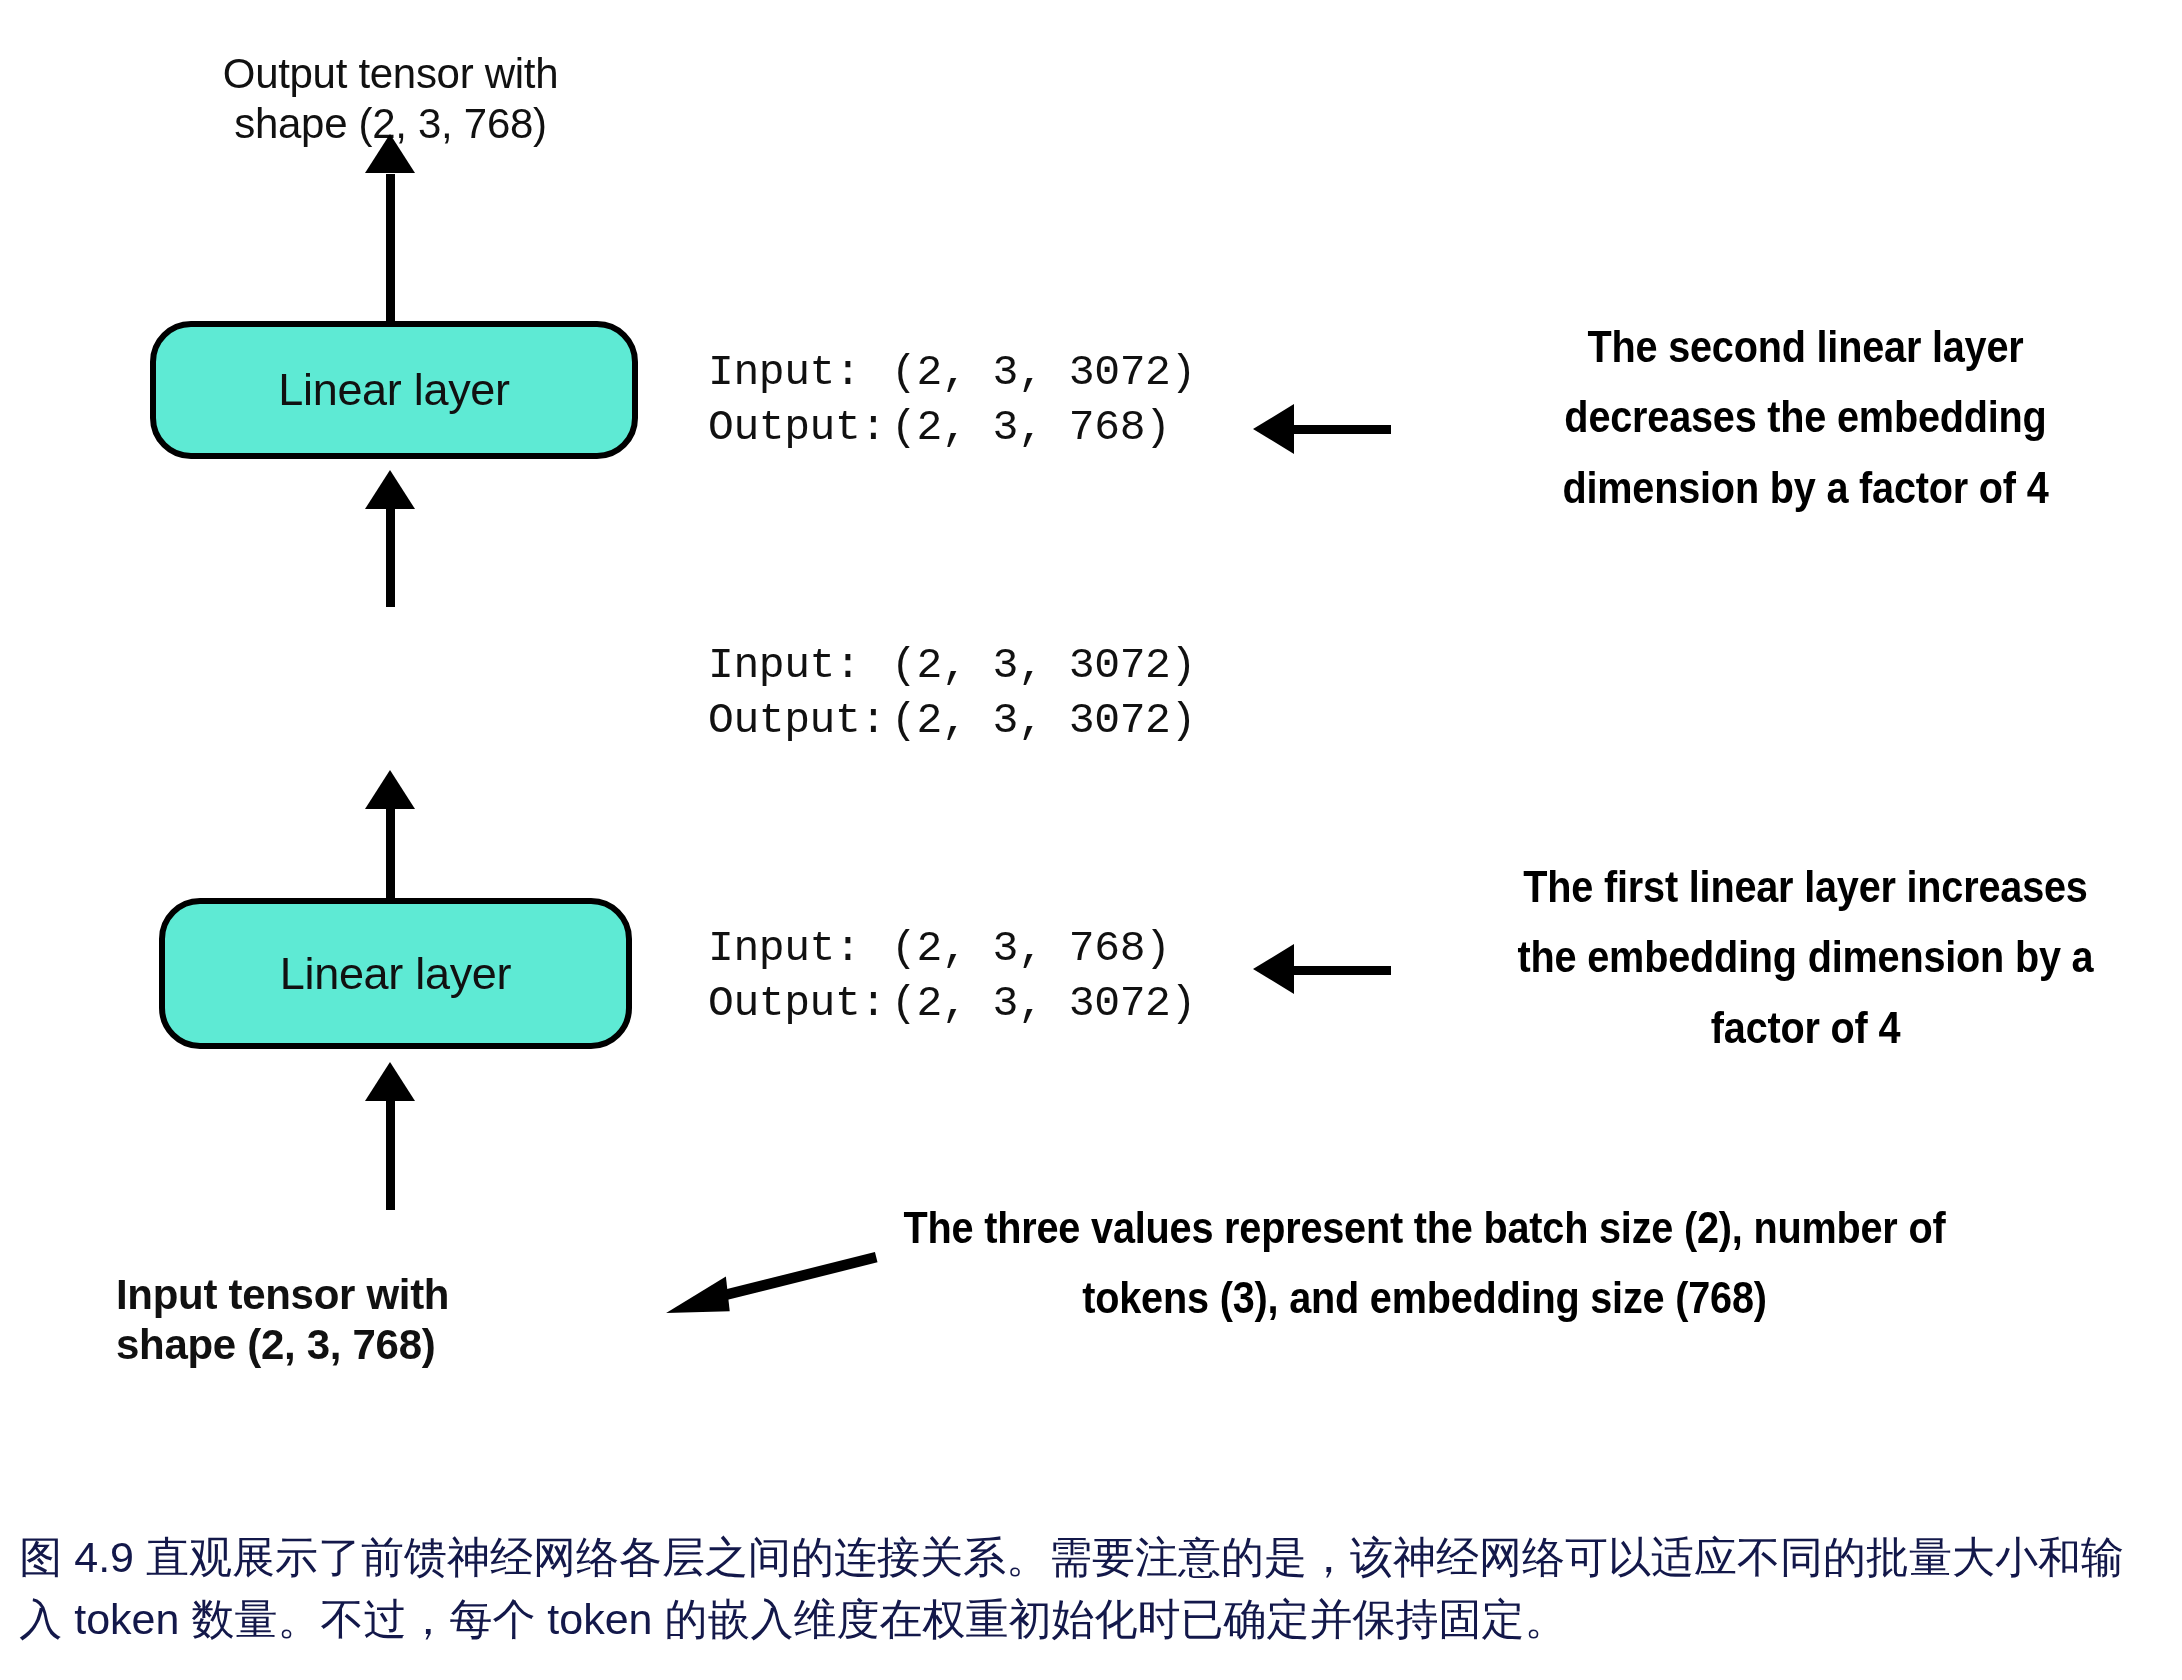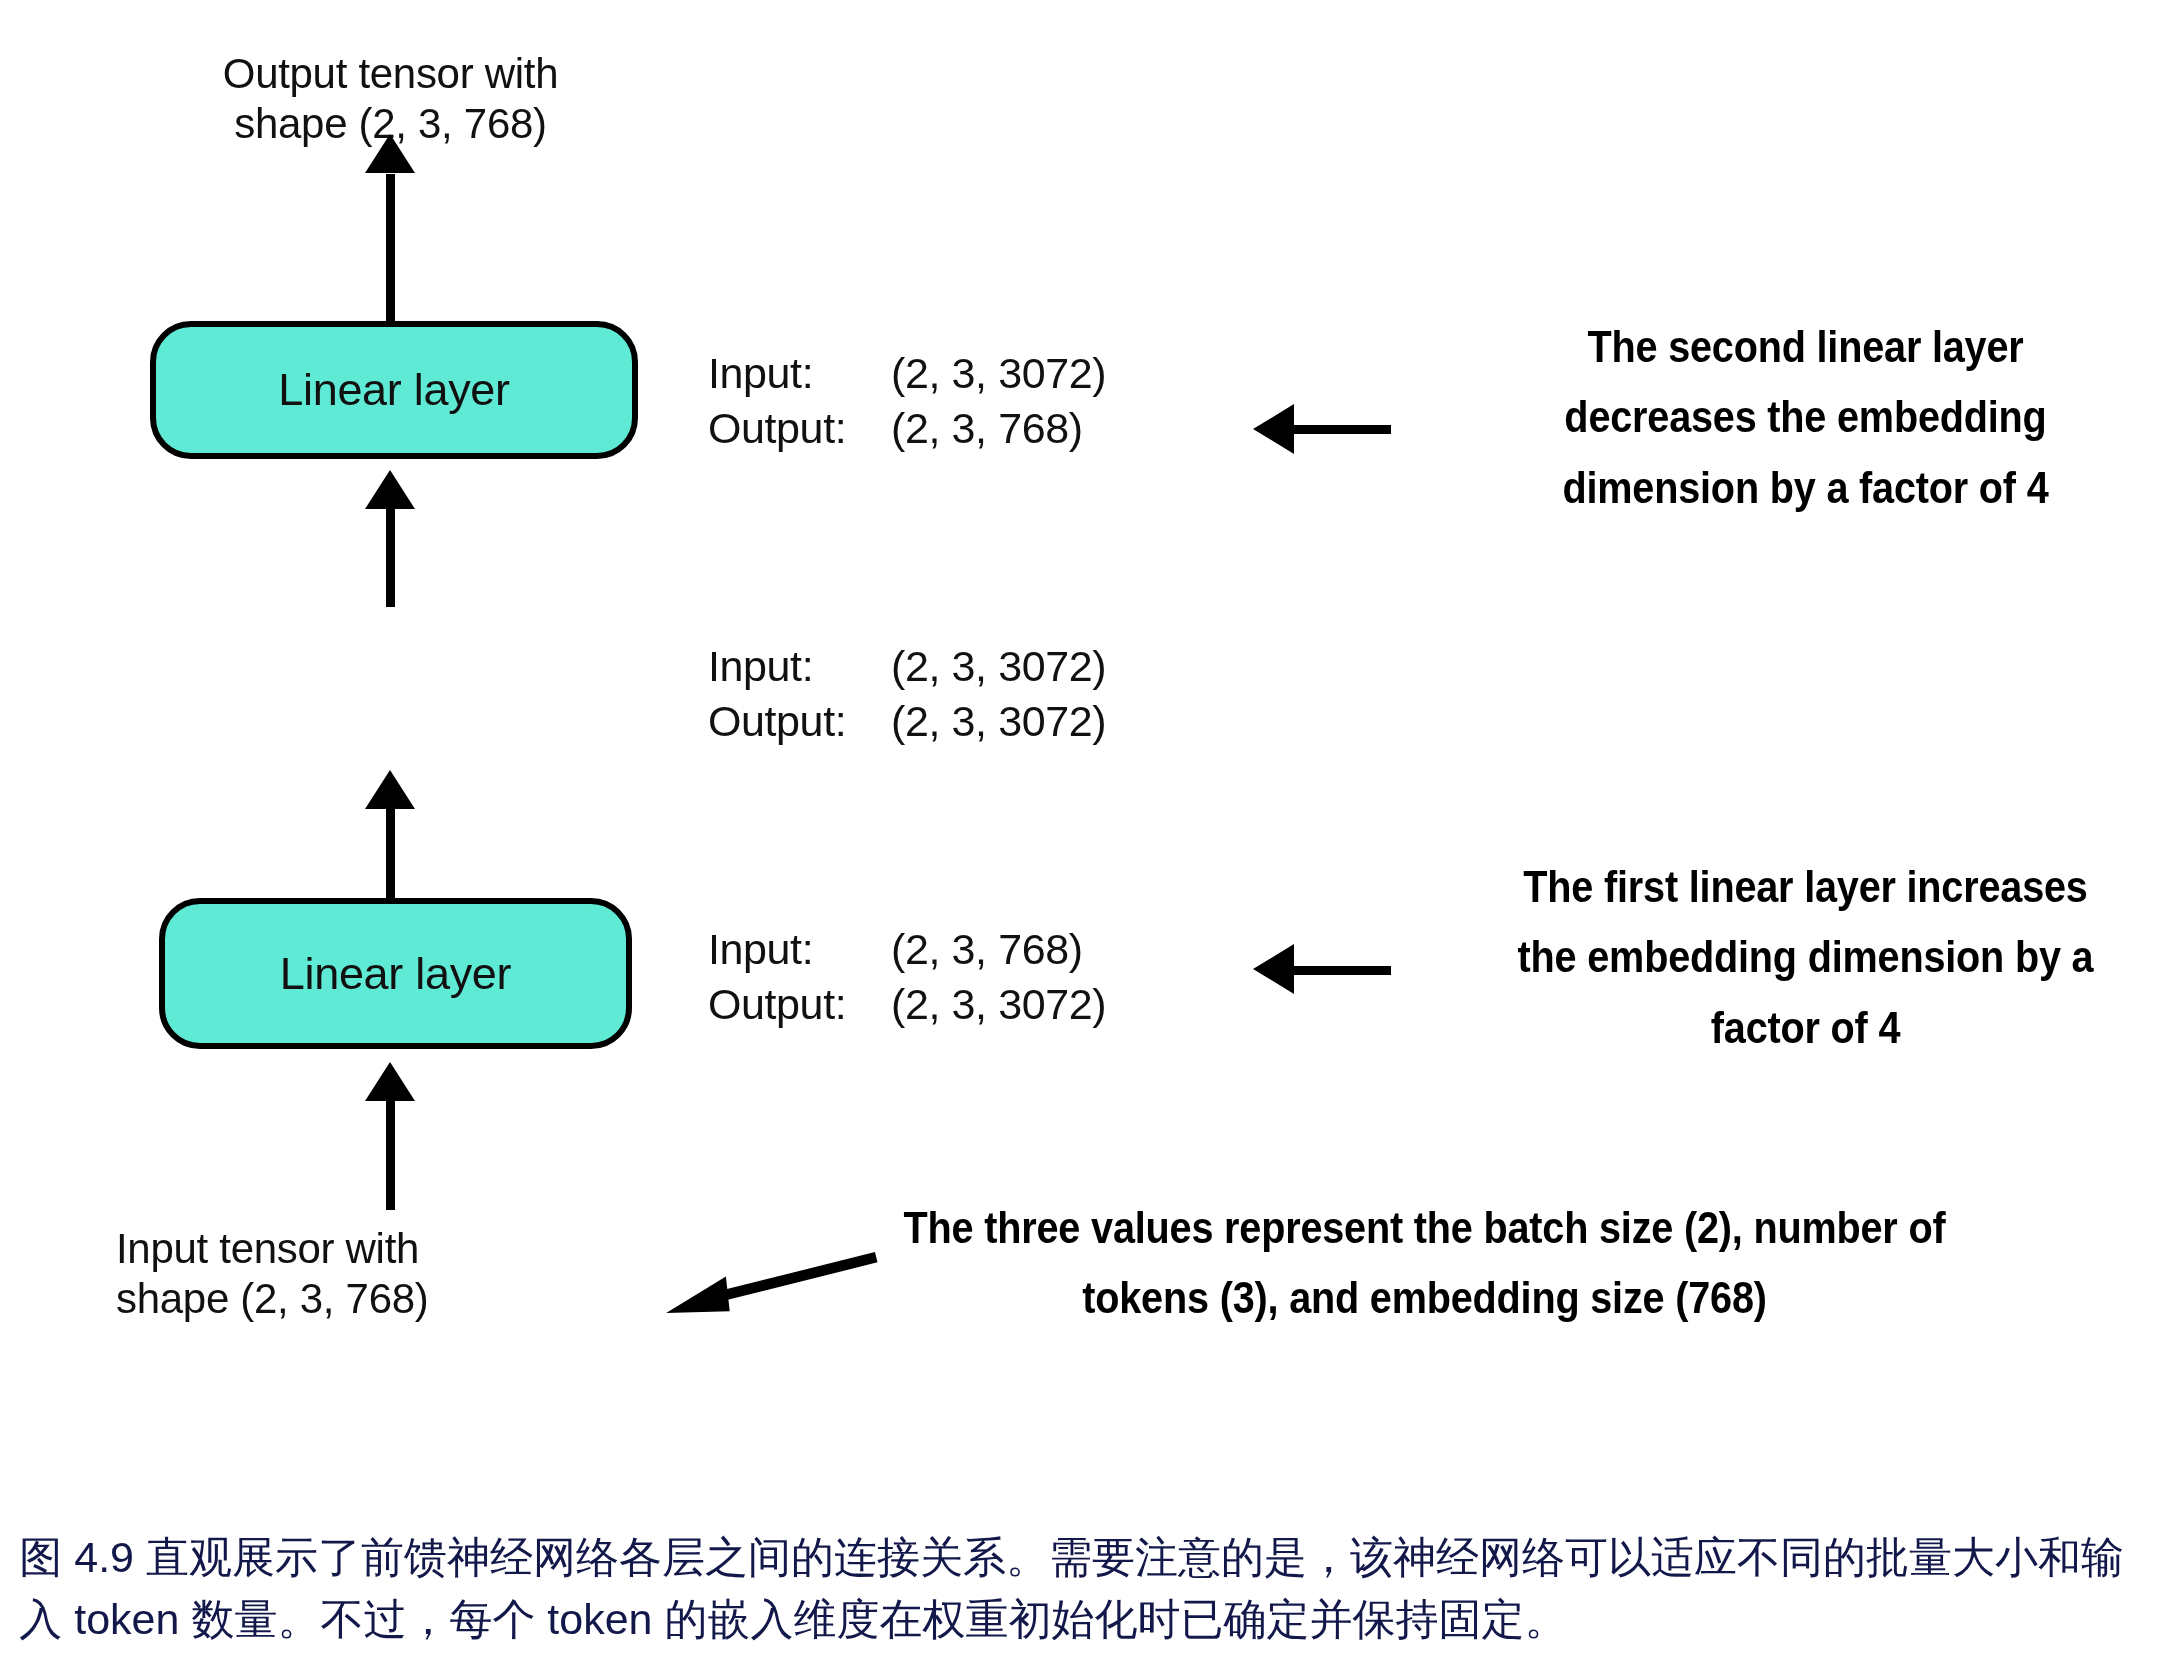--- a/index.html
+++ b/index.html
@@ -51,21 +51,21 @@
     font-family: "Liberation Sans", sans-serif;
     font-size: 45px;
     font-weight: 400;
     color: #111111;
     letter-spacing: -0.3px;
     white-space: nowrap;
   }
 
   
   .io-block {
-    font-family: Liberation Sans, sans-serif;
+    font-family: Liberation Mono, monospace;
     font-size: 43px;
     line-height: 1.27;
     color: #111111;
     letter-spacing: -0.4px;
     white-space: nowrap;
   }
   .io-row { display: flex; }
   .io-key { width: 183px; flex: 0 0 183px; }
   .io-val { }
 
@@ -187,21 +187,21 @@
   </div>
 
   <div class="h-arrow-shaft" style="left:1294px; top:966px; width:97px;"></div>
   <div class="h-arrow-head-left" style="left:1253px; top:944px;"></div>
 
   <div class="abs annotation" style="left:1477px; top:852px; width:657px;">The first linear layer increases the embedding dimension by a factor of 4</div>
 
   <div class="v-arrow-shaft" style="left:386px; top:1101px; height:109px;"></div>
   <div class="v-arrow-head" style="left:365px; top:1062px;"></div>
 
-  <div class="abs tensor-label" style="left:116px; top:1189px; width:550px; text-align:left;">Input tensor with
+  <div class="abs tensor-label" style="left:116px; top:1235px; width:550px; text-align:left;font-weight:bold;">Input tensor with
 shape (2, 3, 768)</div>
 
   <svg class="abs" style="left:637px; top:1236px; width:251px; height:106px;" viewBox="0 0 260 110" xmlns="http://www.w3.org/2000/svg">
     <path d="M 248 22 L 80 64" stroke="#000000" stroke-width="11" fill="none"></path>
     <path d="M 30 80 L 92 42 L 96 78 Z" fill="#000000"></path>
   </svg>
 
   <div class="abs annotation" style="left:826px; top:1193px; width:1197px;">The three values represent the batch size (2), number of tokens (3), and embedding size (768)</div>
 
   <div class="caption">图 4.9 直观展示了前馈神经网络各层之间的连接关系。需要注意的是，该神经网络可以适应不同的批量大小和输入 token 数量。不过，每个 token 的嵌入维度在权重初始化时已确定并保持固定。</div>

